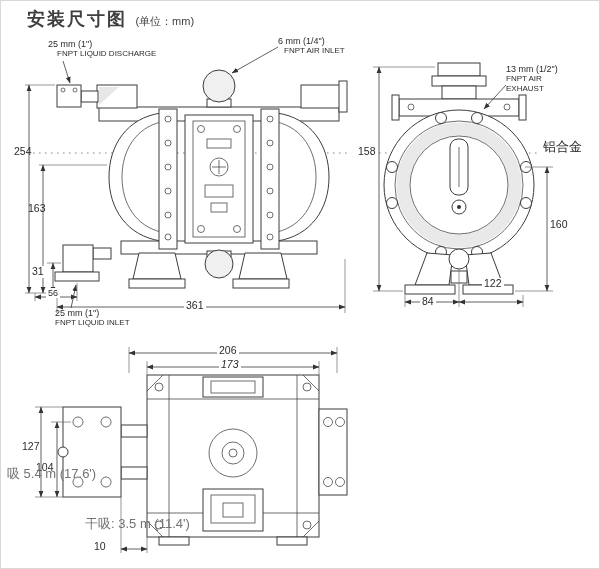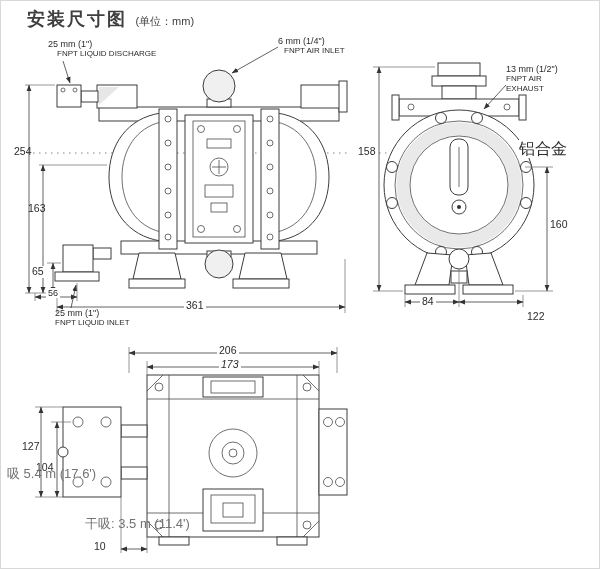--- a/index.html
+++ b/index.html
@@ -16,21 +16,21 @@
   .dim     { stroke:#3a3a3a; stroke-width:0.8; fill:none; }
   .ext     { stroke:#6a6a6a; stroke-width:0.7; }
   .cl      { stroke:#777; stroke-width:0.9; stroke-dasharray:1.5 4.5; fill:none; }
   .annulus { fill:none; stroke:#e9e9e9; stroke-width:13; }
 
   
   .t   { position:absolute; color:#2b2b2b; white-space:nowrap; line-height:1.12; }
   .s8  { font-size:8px; }
   .s9  { font-size:9px; }
   .s10 { font-size:10.5px; }
-  .s12 { font-size:16px; }
+  .s12 { font-size:13px;margin-left:24px; }
   .s13 { font-size:13px; color:#737373; }
   .bg  { background:#fff; padding:0 2px; }
   .title-row { position:absolute; left:26px; top:6px; }
   .title { font-size:18px; font-weight:bold; color:#3f3f3f; letter-spacing:2px; }
   .unit  { font-size:11px; color:#3f3f3f; margin-left:4px; }
 </style>
 </head>
 <body>
 
 <div class="canvas">
@@ -243,34 +243,34 @@
     <span class="title">安装尺寸图</span>
     <span class="unit">(单位：mm)</span>
   </div>
 
   <div class="t s9" style="left:47px;  top:38px;">25 mm (1")</div>
   <div class="t s8" style="left:47px;  top:49px;padding-left:9px;">FNPT LIQUID DISCHARGE</div>
   <div class="t s9" style="left:277px; top:35px;">6 mm (1/4")</div>
   <div class="t s8" style="left:283px; top:46px;">FNPT AIR INLET</div>
   <div class="t s10" style="left:13px;  top:145px;">254</div>
   <div class="t s10" style="left:27px;  top:202px;">163</div>
-  <div class="t s10 bg" style="left:29px; top:265px;">65</div>
+  <div class="t s10 bg" style="left:29px; top:265px;">31</div>
   <div class="t s9 bg" style="left:45px; top:287px;">56</div>
   <div class="t s10 bg" style="left:183px; top:299px;text-align:right;">361</div>
   <div class="t s9" style="left:54px;  top:307px;">25 mm (1")</div>
   <div class="t s8" style="left:54px;  top:318px;">FNPT LIQUID INLET</div>
 
   <div class="t s9" style="left:505px; top:63px;">13 mm (1/2")</div>
   <div class="t s8" style="left:505px; top:74px;">FNPT AIR</div>
   <div class="t s8" style="left:505px; top:84px;">EXHAUST</div>
   <div class="t s10 bg" style="left:355px; top:145px;">158</div>
   <div class="t s12 bg" style="left:516px; top:139px;">铝合金</div>
   <div class="t s10" style="left:549px; top:218px;">160</div>
   <div class="t s10 bg" style="left:419px; top:295px;">84</div>
-  <div class="t s10 bg" style="left:481px; top:310px;margin-left:43px;">122</div>
+  <div class="t s10 bg" style="left:481px; top:277px;">122</div>
 
   <div class="t s10 bg" style="left:216px; top:344px;">206</div>
   <div class="t s10 bg" style="left:218px; top:358px;font-style:italic;">173</div>
   <div class="t s10" style="left:21px; top:440px;">127</div>
   <div class="t s10" style="left:35px; top:461px;">104</div>
   <div class="t s10" style="left:93px; top:540px;">10</div>
   <div class="t s13" style="left:6px;  top:466px;">吸 5.4 m (17.6')</div>
   <div class="t s13" style="left:84px; top:516px;">干吸: 3.5 m (11.4')</div>
 
 </div>

